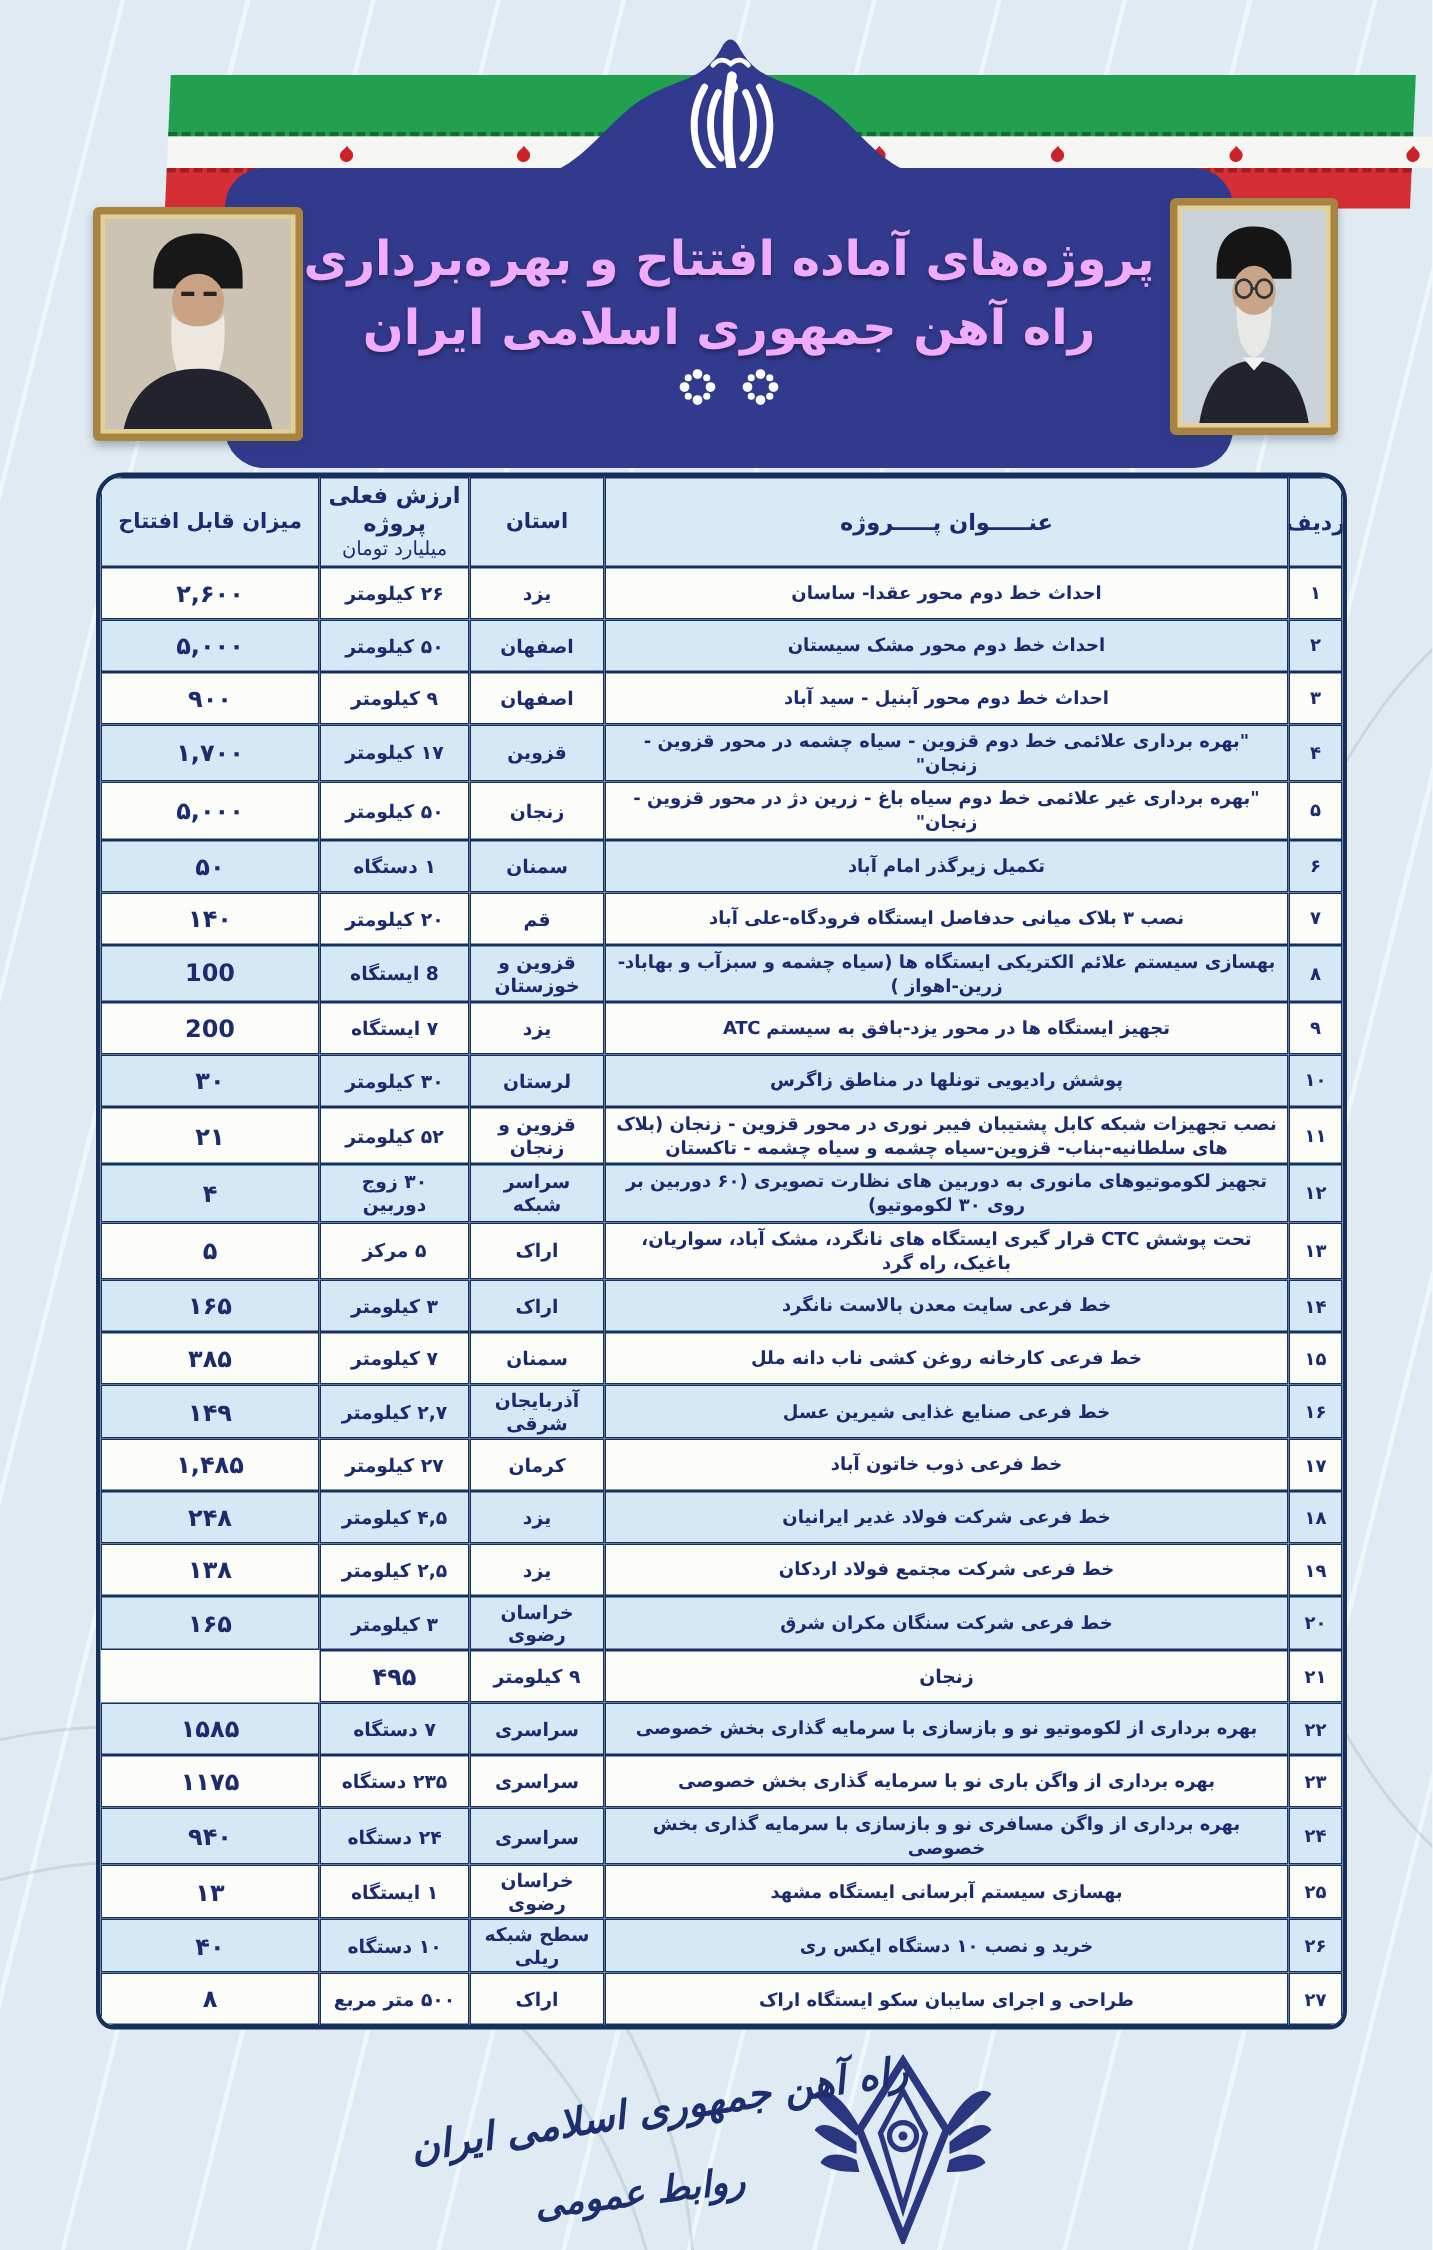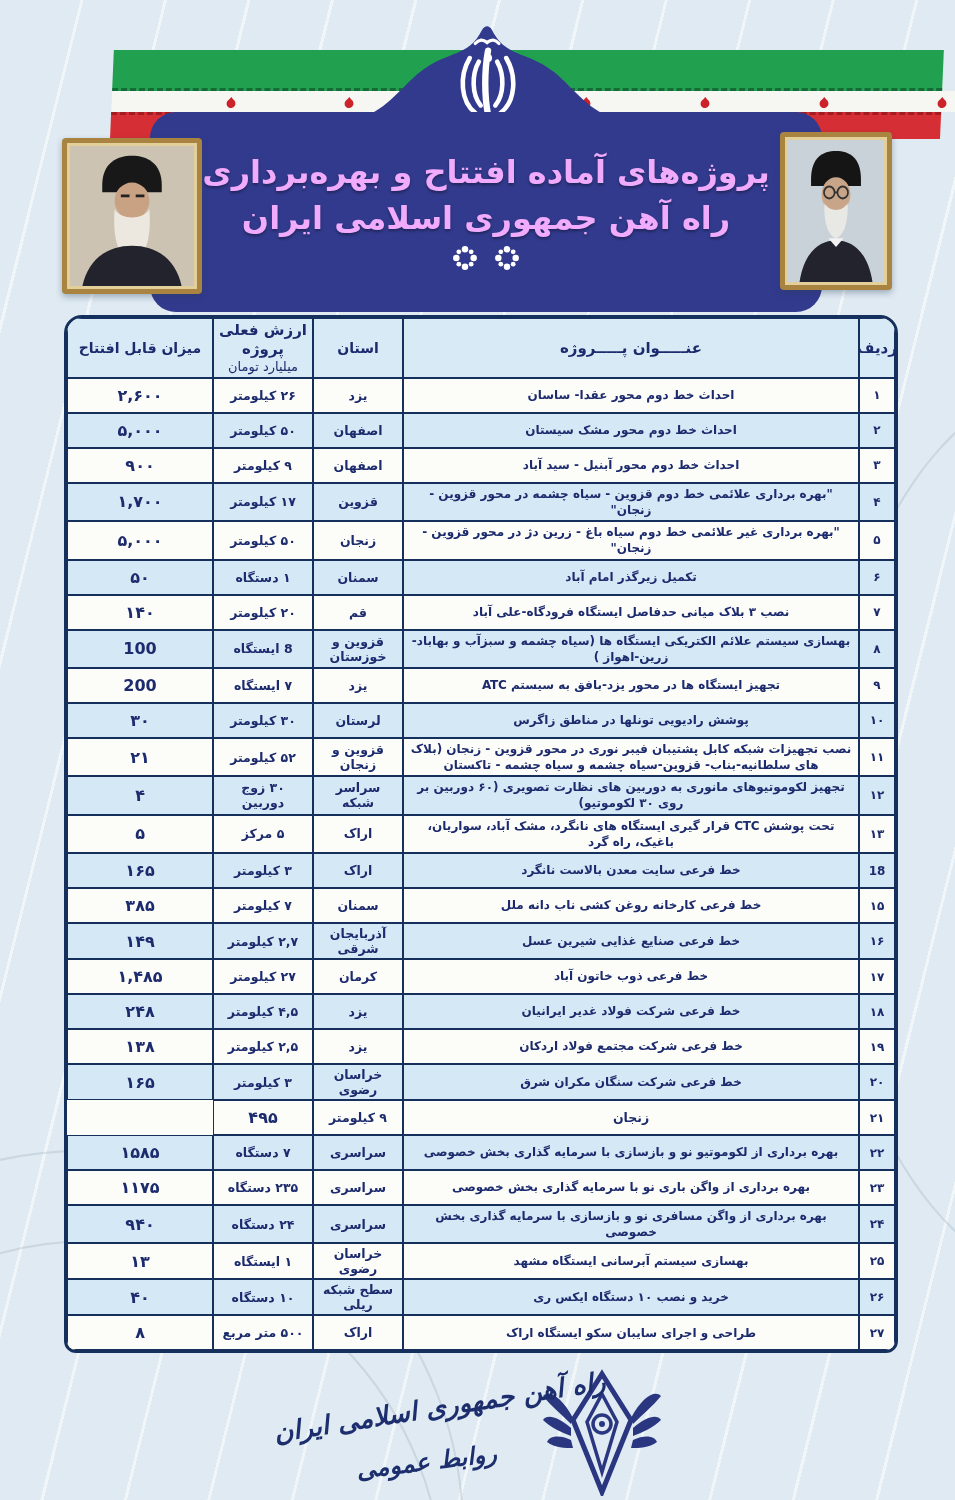--- a/index.html
+++ b/index.html
@@ -278,21 +278,21 @@
 
     <div class="tr">
       <div class="td c-no">۱۳</div>
       <div class="td c-title">تحت پوشش CTC قرار گیری ایستگاه های نانگرد، مشک آباد، سواریان، باغیک، راه گرد</div>
       <div class="td c-prov">اراک</div>
       <div class="td c-amt">۵ مرکز</div>
       <div class="td c-val">۵</div>
     </div>
 
     <div class="tr alt">
-      <div class="td c-no">18</div>
+      <div class="td c-no">۱۴</div>
       <div class="td c-title">خط فرعی سایت معدن بالاست نانگرد</div>
       <div class="td c-prov">اراک</div>
       <div class="td c-amt">۳ کیلومتر</div>
       <div class="td c-val">۱۶۵</div>
     </div>
 
     <div class="tr">
       <div class="td c-no">۱۵</div>
       <div class="td c-title">خط فرعی کارخانه روغن کشی ناب دانه ملل</div>
       <div class="td c-prov">سمنان</div>

